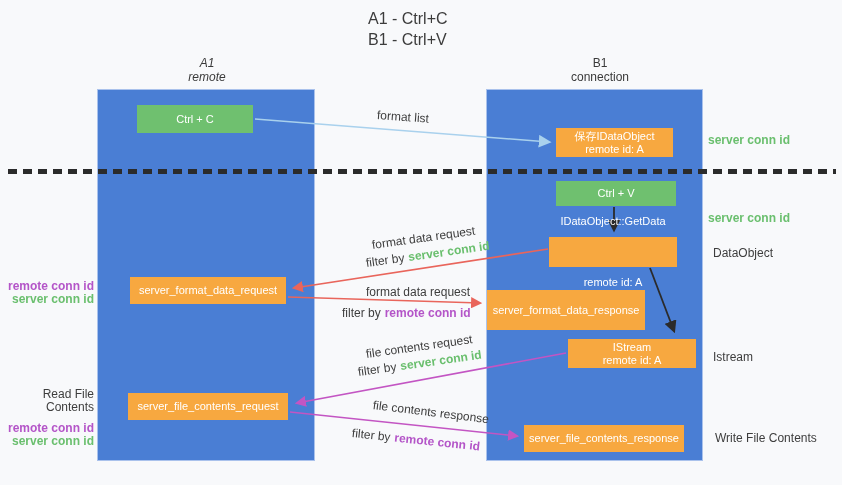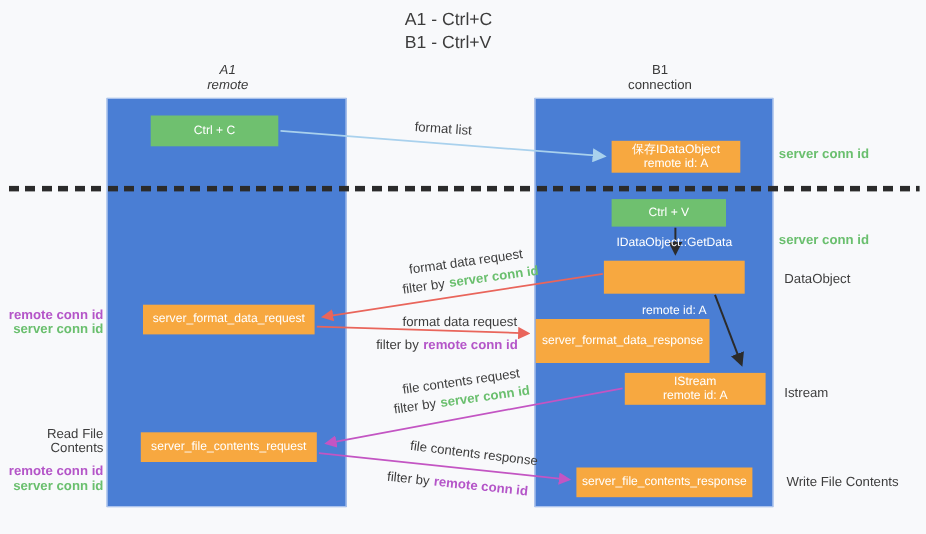--- a/index.html
+++ b/index.html
@@ -89,21 +89,21 @@
     <span>Ctrl + C</span>
   </div>
   <div class="node orange" style="left:128px;top:393px;width:160px;height:27px;">
     <span>server_file_contents_request</span>
   </div>
 
   <div class="node orange" style="left:556px;top:128px;width:117px;height:29px;">
     <span>保存IDataObject</span>
     <span>remote id: A</span>
   </div>
-  <div class="node green" style="left:556px;top:181px;width:104px;height:25px;">
+  <div class="node green" style="left:556px;top:181px;width:120px;height:25px;">
     <span>Ctrl + V</span>
   </div>
   <div class="node orange" style="left:549px;top:237px;width:128px;height:30px;gap:48px;">
     <span>IDataObject::GetData</span>
     <span>remote id: A</span>
   </div>
   <div class="node orange" style="left:487px;top:290px;width:158px;height:40px;">
     <span>server_format_data_response</span>
   </div>
   <div class="node orange" style="left:568px;top:339px;width:128px;height:29px;">

